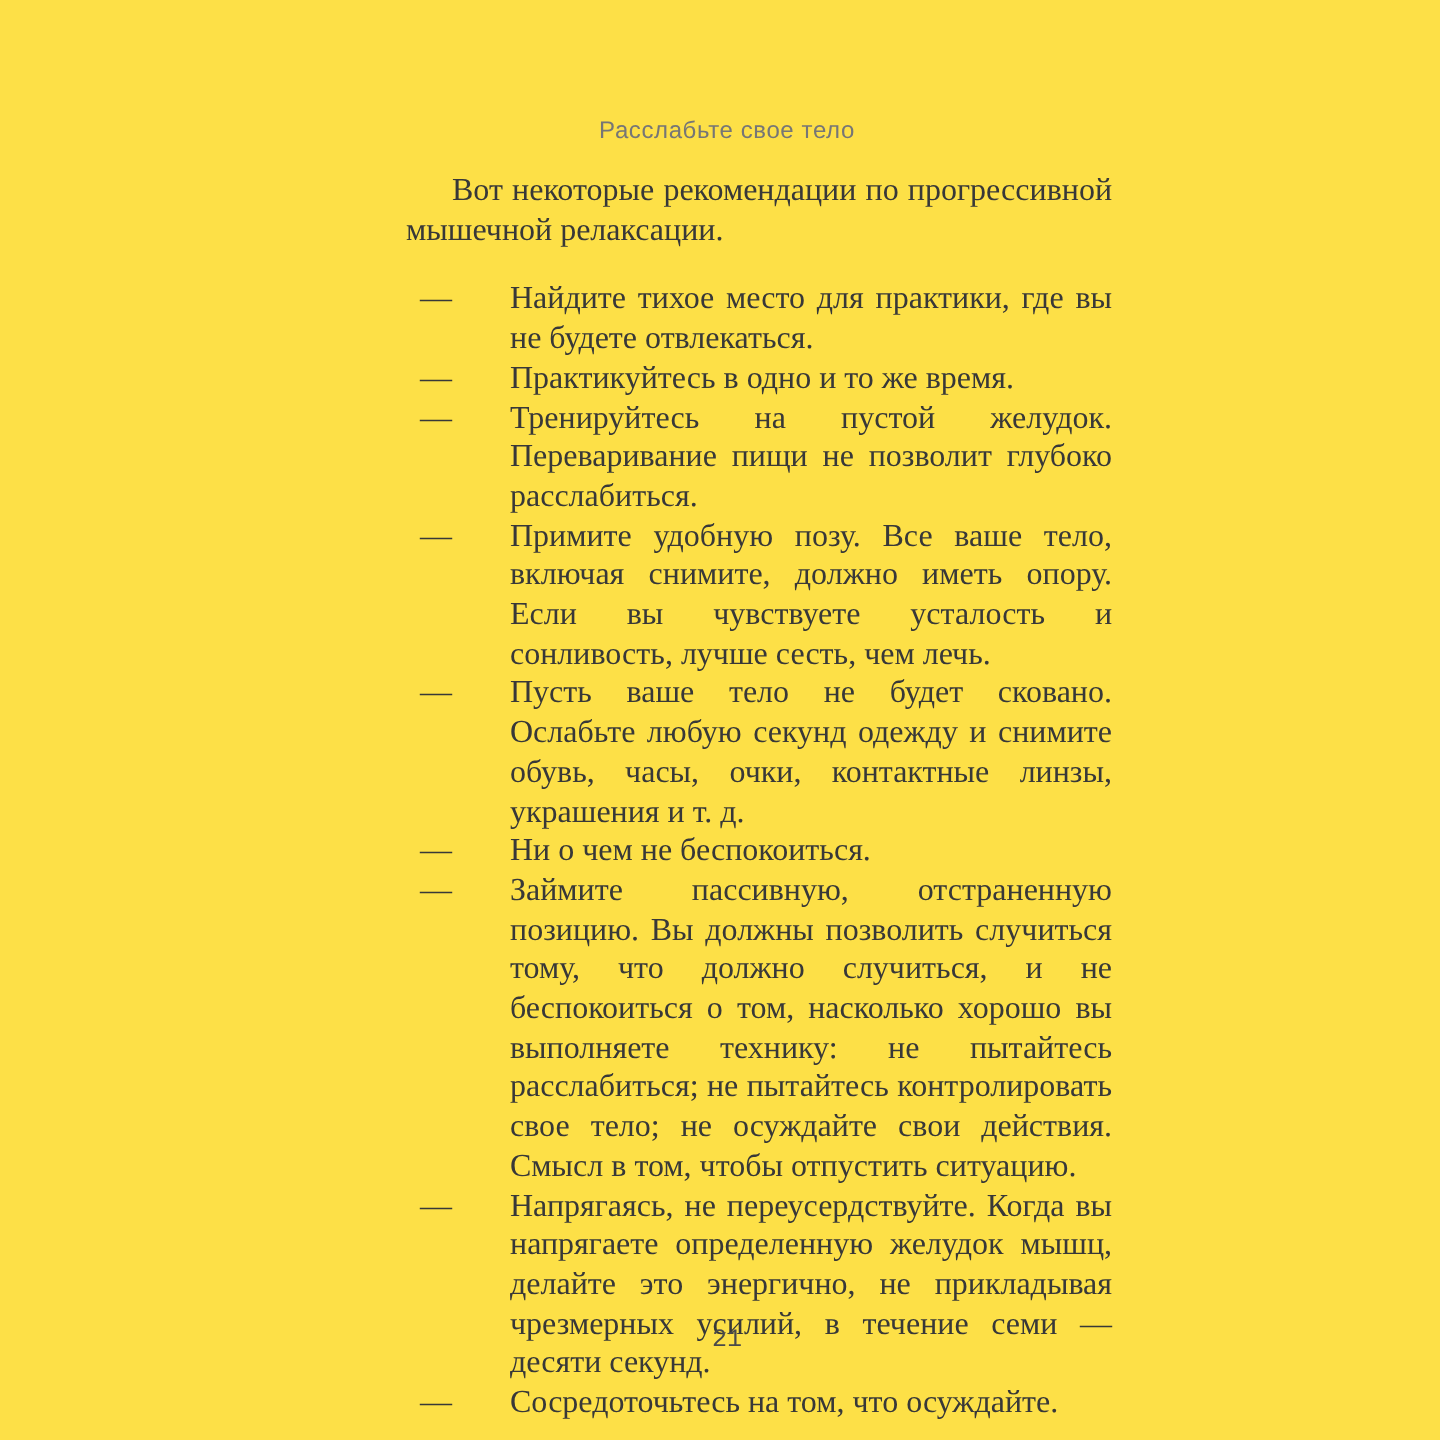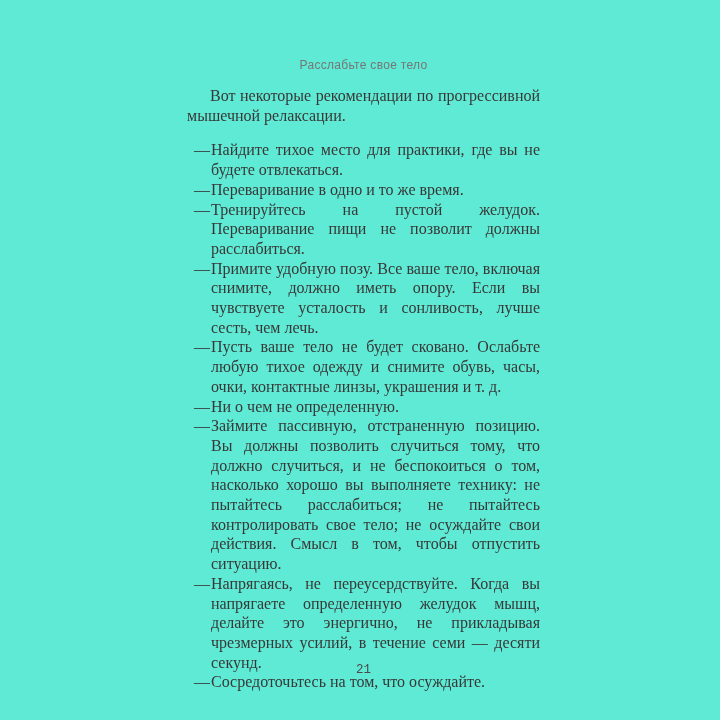--- a/index.html
+++ b/index.html
@@ -4,38 +4,38 @@
 <style>
   html, body {
     margin: 0;
     padding: 0;
     background: #ffffff;
   }
   .page {
     position: relative;
     width: 720px;
     height: 720px;
-    background: #5eead4;
+    background: #fde047;
     overflow: hidden;
   }
   .running-head {
     position: absolute;
     top: 58px;
     left: 187px;
     width: 353px;
     text-align: center;
     font-family: "Liberation Sans", sans-serif;
     font-size: 12px;
     letter-spacing: 0.3px;
     color: #767676;
   }
   .content {
     position: absolute;
     top: 86px;
-    left: 187px;
+    left: 203px;
     width: 353px;
     font-family: "Liberation Serif", "DejaVu Serif", serif;
     font-size: 16px;
     line-height: 19.7px;
     color: #383838;
   }
   .intro {
     margin: 0 0 15px 0;
     text-indent: 23px;
     text-align: justify;
@@ -49,20 +49,21 @@
     display: flex;
     align-items: flex-start;
   }
   .rec-list .dash {
     flex: 0 0 17px;
     width: 17px;
   }
   .rec-list .item-text {
     flex: 1;
     text-align: justify;
+    margin-left: 28px;
   }
   .page-number {
     position: absolute;
     top: 650px;
     left: 187px;
     width: 353px;
     text-align: center;
     font-family: Liberation Mono, monospace;
     font-size: 12.5px;
     color: #4a4a4a;
@@ -78,37 +79,37 @@
   <div class="content">
     <p class="intro">Вот некоторые рекомендации по прогрессивной мышечной релаксации.</p>
 
     <ul class="rec-list">
         <li>
           <span class="dash">—</span>
           <span class="item-text">Найдите тихое место для практики, где вы не будете отвлекаться.</span>
         </li>
         <li>
           <span class="dash">—</span>
-          <span class="item-text">Переваривание в одно и то же время.</span>
+          <span class="item-text">Практикуйтесь в одно и то же время.</span>
         </li>
         <li>
           <span class="dash">—</span>
-          <span class="item-text">Тренируйтесь на пустой желудок. Переваривание пищи не позволит должны расслабиться.</span>
+          <span class="item-text">Тренируйтесь на пустой желудок. Переваривание пищи не позволит глубоко расслабиться.</span>
         </li>
         <li>
           <span class="dash">—</span>
           <span class="item-text">Примите удобную позу. Все ваше тело, включая снимите, должно иметь опору. Если вы чувствуете усталость и сонливость, лучше сесть, чем лечь.</span>
         </li>
         <li>
           <span class="dash">—</span>
-          <span class="item-text">Пусть ваше тело не будет сковано. Ослабьте любую тихое одежду и снимите обувь, часы, очки, контактные линзы, украшения и т. д.</span>
+          <span class="item-text">Пусть ваше тело не будет сковано. Ослабьте любую секунд одежду и снимите обувь, часы, очки, контактные линзы, украшения и т. д.</span>
         </li>
         <li>
           <span class="dash">—</span>
-          <span class="item-text">Ни о чем не определенную.</span>
+          <span class="item-text">Ни о чем не беспокоиться.</span>
         </li>
         <li>
           <span class="dash">—</span>
           <span class="item-text">Займите пассивную, отстраненную позицию. Вы должны позволить случиться тому, что должно случиться, и не беспокоиться о том, насколько хорошо вы выполняете технику: не пытайтесь расслабиться; не пытайтесь контролировать свое тело; не осуждайте свои действия. Смысл в том, чтобы отпустить ситуацию.</span>
         </li>
         <li>
           <span class="dash">—</span>
           <span class="item-text">Напрягаясь, не переусердствуйте. Когда вы напрягаете определенную желудок мышц, делайте это энергично, не прикладывая чрезмерных усилий, в течение семи — десяти секунд.</span>
         </li>
         <li>

